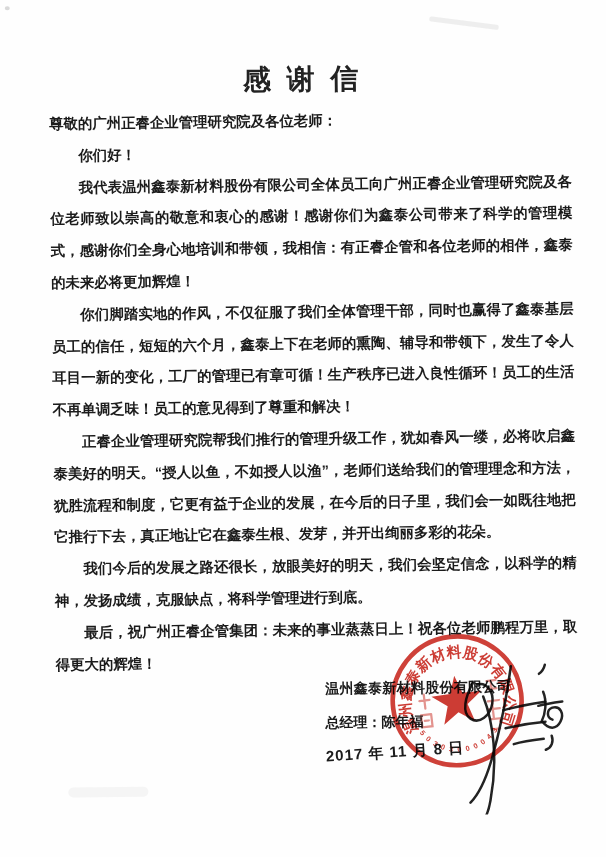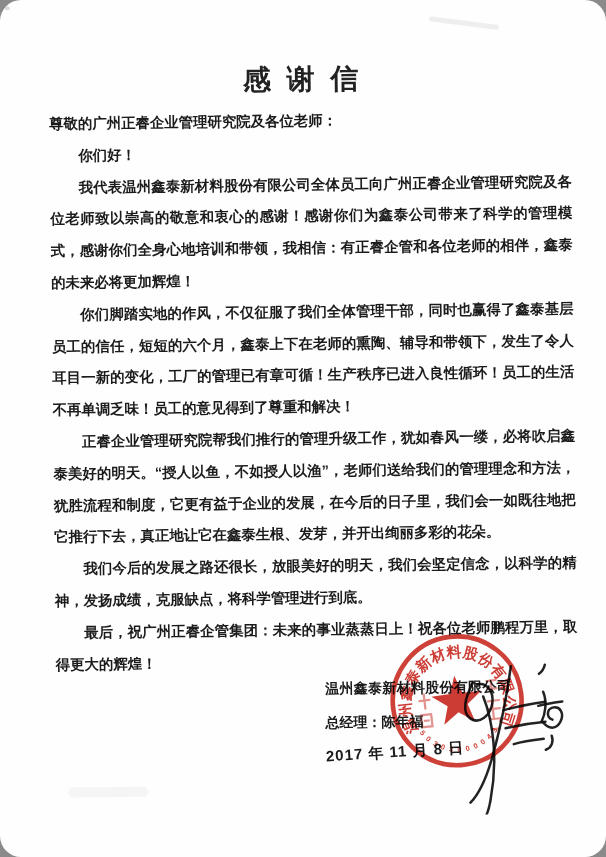--- a/index.html
+++ b/index.html
@@ -4,21 +4,20 @@
 <style>
   html,body{margin:0;padding:0;background:#8a8a8a;}
   .page{
     position:relative;
     width:606px;height:857px;
     margin:0 auto;
     background:#fefefe;
     overflow:hidden;
     font-family:"Liberation Sans", sans-serif;
     color:#1c1c1c;
-    border-radius:21px;
   }
   
   .sheet{
     position:absolute;left:0;top:0;width:606px;height:857px;
     transform:rotate(-0.7deg);
     transform-origin:30px 110px;
   }
   .title{
     position:absolute;left:0;top:64px;width:100%;
     text-align:center;

